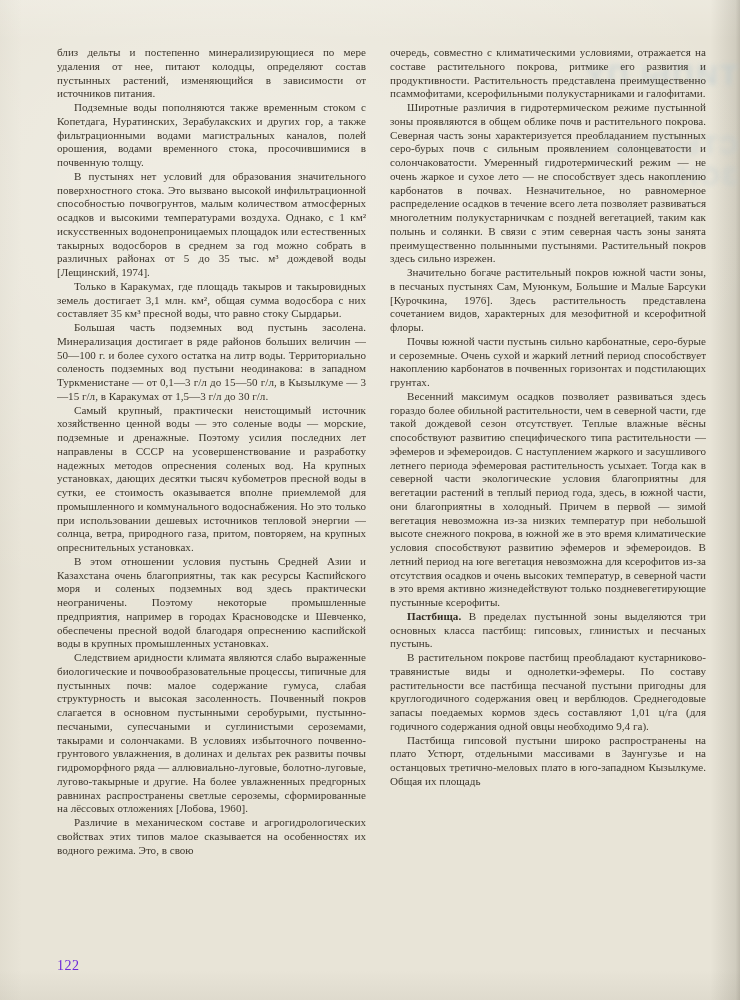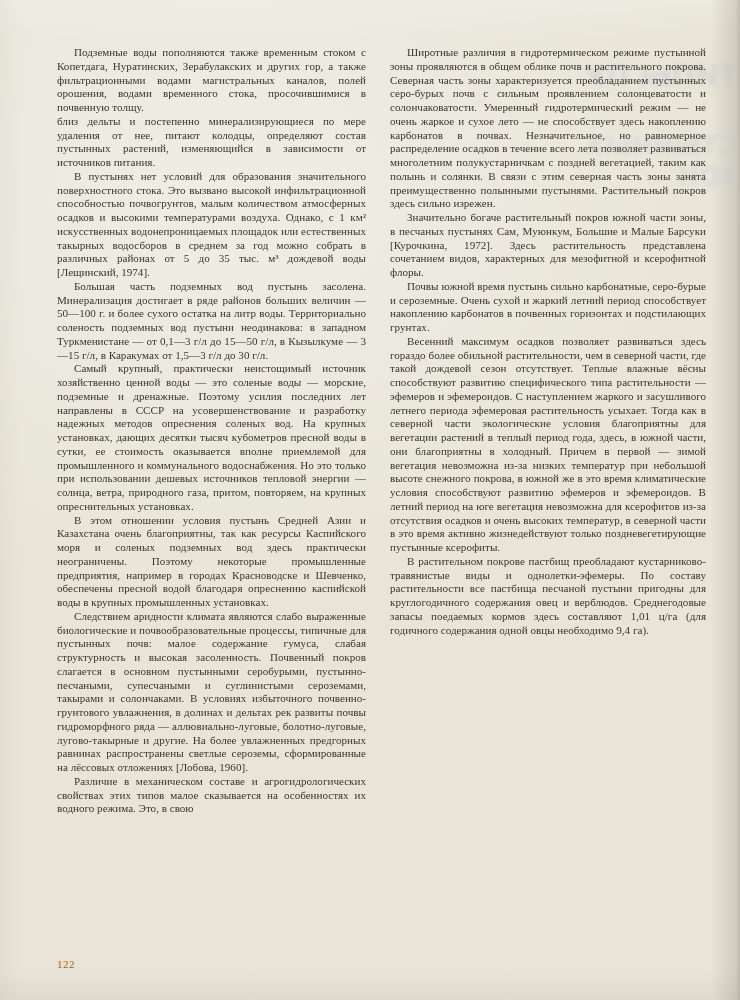--- a/index.html
+++ b/index.html
@@ -33,44 +33,48 @@
     font-size:11.1px;line-height:13.75px;color:#3c362c;
     text-align:justify;
   }
   .col-left{left:57px;width:309px;}
   .col-right{left:390px;width:316px;}
   .para{margin:0;text-indent:0;}
   .para.ind{text-indent:17px;}
   .para b{font-weight:bold;color:#332d24;}
   .pageno{
     position:absolute;left:57px;top:958px;
-    font-size:11px;color:#a16207;letter-spacing:.5px;
+    font-size:14px;color:#6d28d9;letter-spacing:.5px;
   }
 </style>
 </head>
 <body>
 
 <div class="paper"></div>
 
 <div class="ghost g1">ТИПЫ ПУ</div>
 <div class="ghost g2">СТЫННЫХ ЗОН</div>
 <div class="ghost g3"></div>
 <div class="ghost g4"></div>
 
 <div class="col col-left">
+    <p class="para">близ дельты и постепенно минерализирующиеся по мере удаления от нее, питают колодцы, определяют состав пустынных растений, изменяющийся в зависимости от источников питания.</p>
     <p class="para ind">Подземные воды пополняются также временным стоком с Копетдага, Нуратинских, Зерабулакских и других гор, а также фильтрационными водами магистральных каналов, полей орошения, водами временного стока, просочившимися в почвенную толщу.</p>
-    <p class="para">близ дельты и постепенно минерализирующиеся по мере удаления от нее, питают колодцы, определяют состав пустынных растений, изменяющийся в зависимости от источников питания.</p>
     <p class="para ind">В пустынях нет условий для образования значительного поверхностного стока. Это вызвано высокой инфильтрационной способностью почвогрунтов, малым количеством атмосферных осадков и высокими температурами воздуха. Однако, с 1 км² искусственных водонепроницаемых площадок или естественных такырных водосборов в среднем за год можно собрать в различных районах от 5 до 35 тыс. м³ дождевой воды [Лещинский, 1974].</p>
+    <p class="para ind">Только в Каракумах, где площадь такыров и такыровидных земель достигает 3,1 млн. км², общая сумма водосбора с них составляет 35 км³ пресной воды, что равно стоку Сырдарьи.</p>
     <p class="para ind">Большая часть подземных вод пустынь засолена. Минерализация достигает в ряде районов больших величин — 50—100 г. и более сухого остатка на литр воды. Территориально соленость подземных вод пустыни неодинакова: в западном Туркменистане — от 0,1—3 г/л до 15—50 г/л, в Кызылкуме — 3—15 г/л, в Каракумах от 1,5—3 г/л до 30 г/л.</p>
     <p class="para ind">Самый крупный, практически неистощимый источник хозяйственно ценной воды — это соленые воды — морские, подземные и дренажные. Поэтому усилия последних лет направлены в СССР на усовершенствование и разработку надежных методов опреснения соленых вод. На крупных установках, дающих десятки тысяч кубометров пресной воды в сутки, ее стоимость оказывается вполне приемлемой для промышленного и коммунального водоснабжения. Но это только при использовании дешевых источников тепловой энергии — солнца, ветра, природного газа, притом, повторяем, на крупных опреснительных установках.</p>
     <p class="para ind">В этом отношении условия пустынь Средней Азии и Казахстана очень благоприятны, так как ресурсы Каспийского моря и соленых подземных вод здесь практически неограничены. Поэтому некоторые промышленные предприятия, например в городах Красноводске и Шевченко, обеспечены пресной водой благодаря опреснению каспийской воды в крупных промышленных установках.</p>
     <p class="para ind">Следствием аридности климата являются слабо выраженные биологические и почвообразовательные процессы, типичные для пустынных почв: малое содержание гумуса, слабая структурность и высокая засоленность. Почвенный покров слагается в основном пустынными серобурыми, пустынно-песчаными, супесчаными и суглинистыми сероземами, такырами и солончаками. В условиях избыточного почвенно-грунтового увлажнения, в долинах и дельтах рек развиты почвы гидроморфного ряда — аллювиально-луговые, болотно-луговые, лугово-такырные и другие. На более увлажненных предгорных равнинах распространены светлые сероземы, сформированные на лёссовых отложениях [Лобова, 1960].</p>
     <p class="para ind">Различие в механическом составе и агрогидрологических свойствах этих типов малое сказывается на особенностях их водного режима. Это, в свою</p>
   </div>
 <div class="col col-right">
+    <p class="para">очередь, совместно с климатическими условиями, отражается на составе растительного покрова, ритмике его развития и продуктивности. Растительность представлена преимущественно псаммофитами, ксерофильными полукустарниками и галофитами.</p>
     <p class="para ind">Широтные различия в гидротермическом режиме пустынной зоны проявляются в общем облике почв и растительного покрова. Северная часть зоны характеризуется преобладанием пустынных серо-бурых почв с сильным проявлением солонцеватости и солончаковатости. Умеренный гидротермический режим — не очень жаркое и сухое лето — не способствует здесь накоплению карбонатов в почвах. Незначительное, но равномерное распределение осадков в течение всего лета позволяет развиваться многолетним полукустарничкам с поздней вегетацией, таким как полынь и солянки. В связи с этим северная часть зоны занята преимущественно полынными пустынями. Растительный покров здесь сильно изрежен.</p>
-    <p class="para ind">Значительно богаче растительный покров южной части зоны, в песчаных пустынях Сам, Муюнкум, Большие и Малые Барсуки [Курочкина, 1972]. Здесь растительность представлена сочетанием видов, характерных для мезофитной и ксерофитной флоры.</p>
-    <p class="para ind">Почвы южной время пустынь сильно карбонатные, серо-бурые и сероземные. Очень сухой и жаркий летний период способствует накоплению карбонатов в почвенных горизонтах и подстилающих грунтах.</p>
+    <p class="para ind">Значительно богаче растительный покров южной части зоны, в песчаных пустынях Сам, Муюнкум, Большие и Малые Барсуки [Курочкина, 1976]. Здесь растительность представлена сочетанием видов, характерных для мезофитной и ксерофитной флоры.</p>
+    <p class="para ind">Почвы южной части пустынь сильно карбонатные, серо-бурые и сероземные. Очень сухой и жаркий летний период способствует накоплению карбонатов в почвенных горизонтах и подстилающих грунтах.</p>
     <p class="para ind">Весенний максимум осадков позволяет развиваться здесь гораздо более обильной растительности, чем в северной части, где такой дождевой сезон отсутствует. Теплые влажные вёсны способствуют развитию специфического типа растительности — эфемеров и эфемероидов. С наступлением жаркого и засушливого летнего периода эфемеровая растительность усыхает. Тогда как в северной части экологические условия благоприятны для вегетации растений в теплый период года, здесь, в южной части, они благоприятны в холодный. Причем в первой — зимой вегетация невозможна из-за низких температур при небольшой высоте снежного покрова, в южной же в это время климатические условия способствуют развитию эфемеров и эфемероидов. В летний период на юге вегетация невозможна для ксерофитов из-за отсутствия осадков и очень высоких температур, в северной части в это время активно жизнедействуют только поздневегетирующие пустынные ксерофиты.</p>
+    <p class="para ind"><b>Пастбища.</b> В пределах пустынной зоны выделяются три основных класса пастбищ: гипсовых, глинистых и песчаных пустынь.</p>
     <p class="para ind">В растительном покрове пастбищ преобладают кустарниково-травянистые виды и однолетки-эфемеры. По составу растительности все пастбища песчаной пустыни пригодны для круглогодичного содержания овец и верблюдов. Среднегодовые запасы поедаемых кормов здесь составляют 1,01 ц/га (для годичного содержания одной овцы необходимо 9,4 га).</p>
+    <p class="para ind">Пастбища гипсовой пустыни широко распространены на плато Устюрт, отдельными массивами в Заунгузье и на останцовых третично-меловых плато в юго-западном Кызылкуме. Общая их площадь</p>
   </div>
 
 <div class="pageno">122</div>
 
 </body></html>

